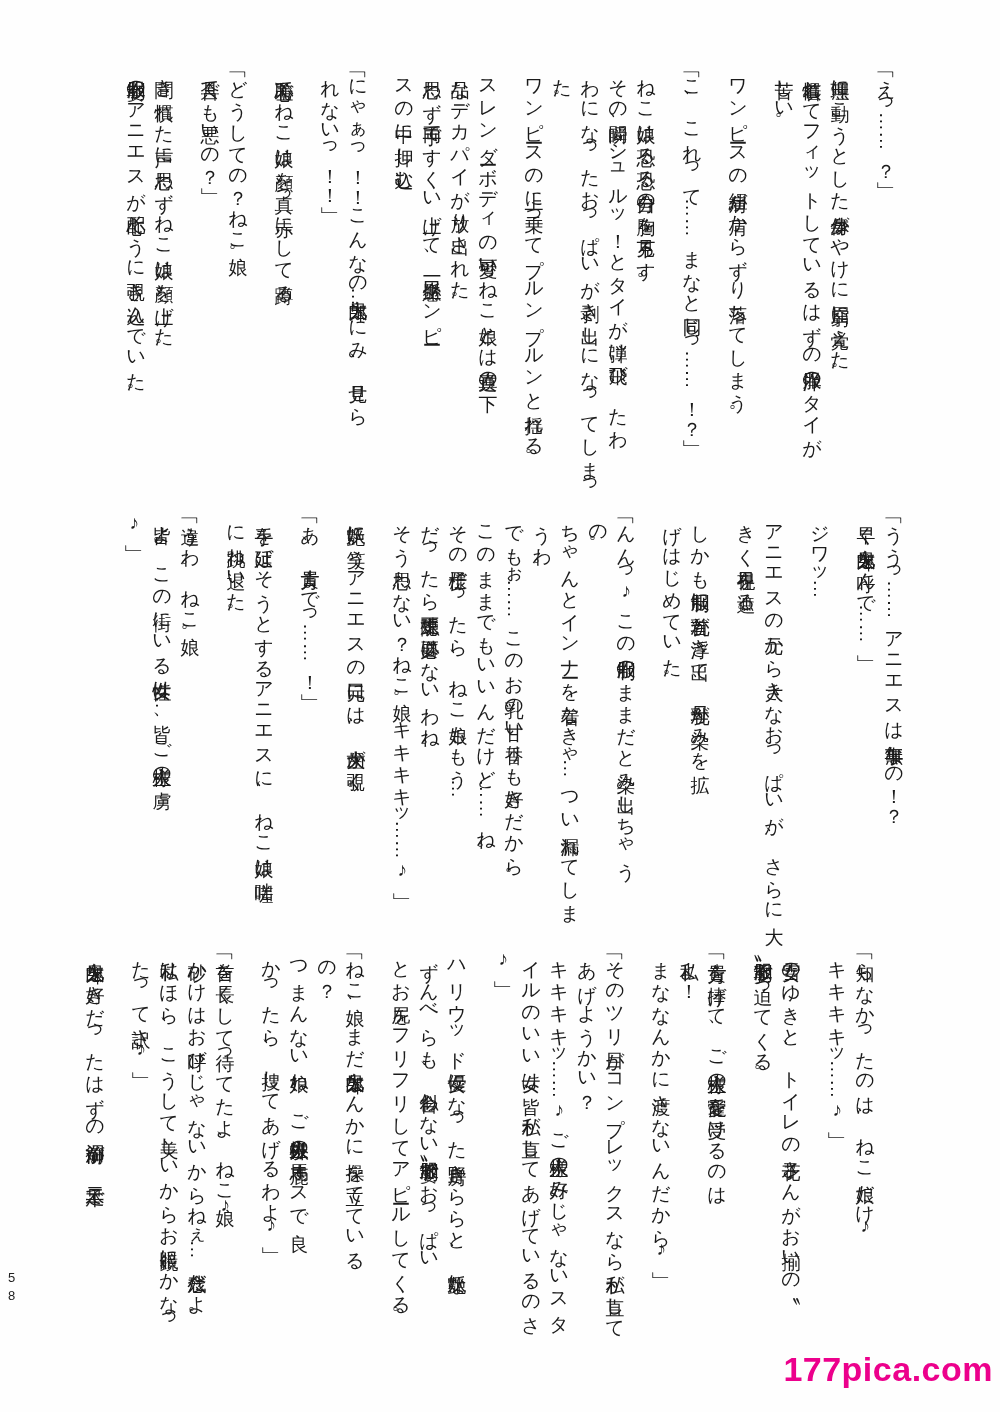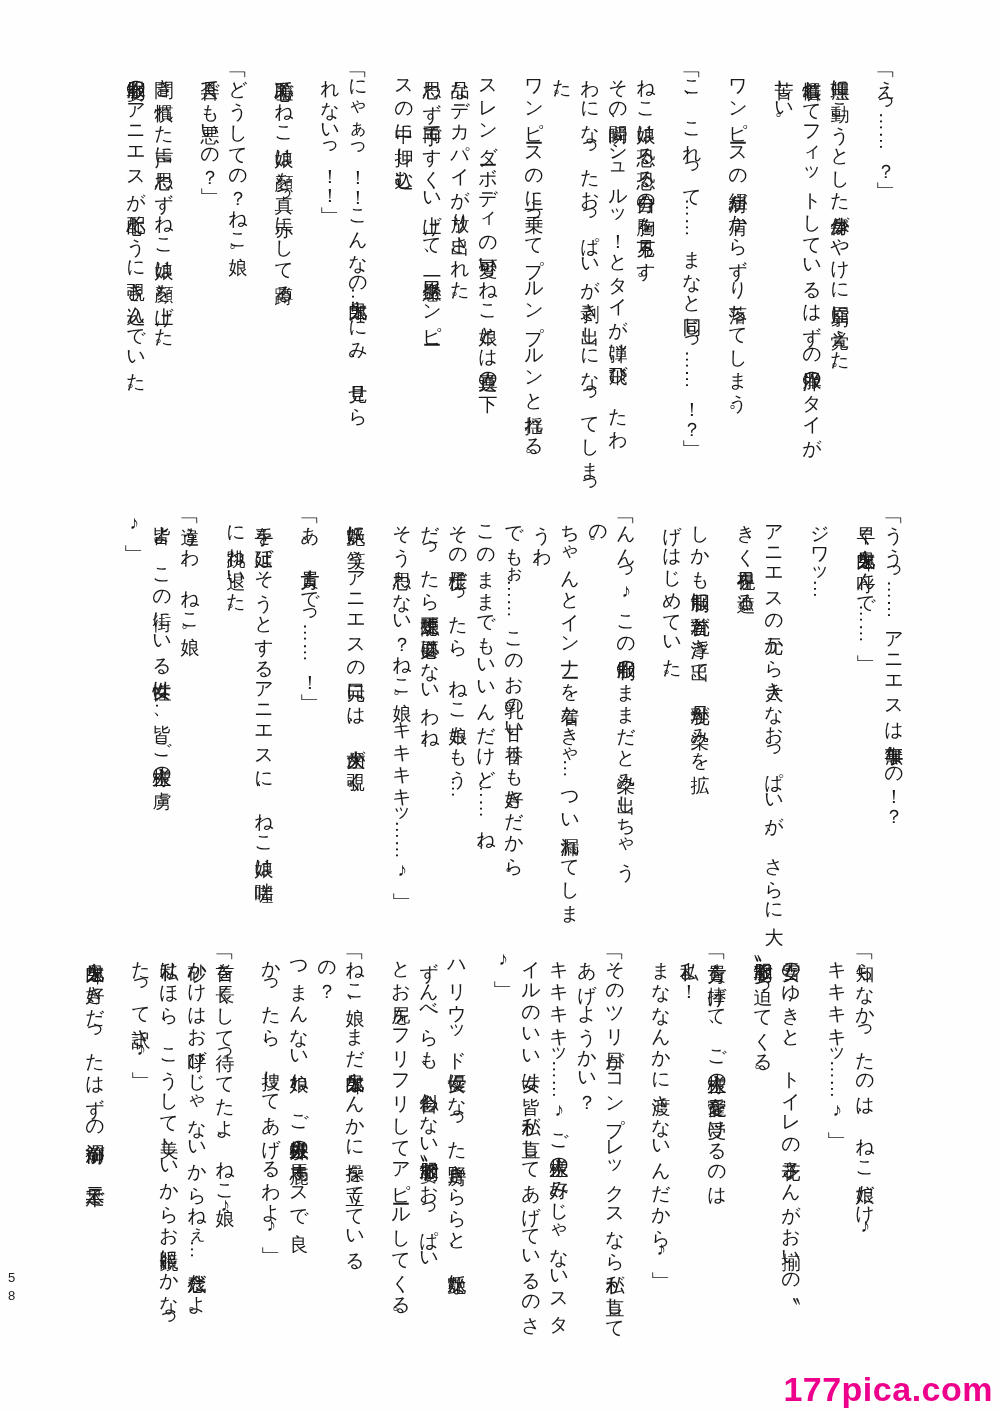--- a/index.html
+++ b/index.html
@@ -47,21 +47,21 @@
     top: 1270px;
     writing-mode: vertical-rl;
     text-orientation: upright;
     font-size: 13px;
     letter-spacing: 3px;
     color: #222222;
   }
   .watermark {
     position: absolute;
     right: 7px;
-    bottom: 3px;
+    bottom: 23px;
     font-size: 34px;
     font-weight: 600;
     letter-spacing: 0.5px;
   }
 </style>
 </head>
 <body style="background: rgb(255, 255, 255);">
 
 <div class="page">
 

